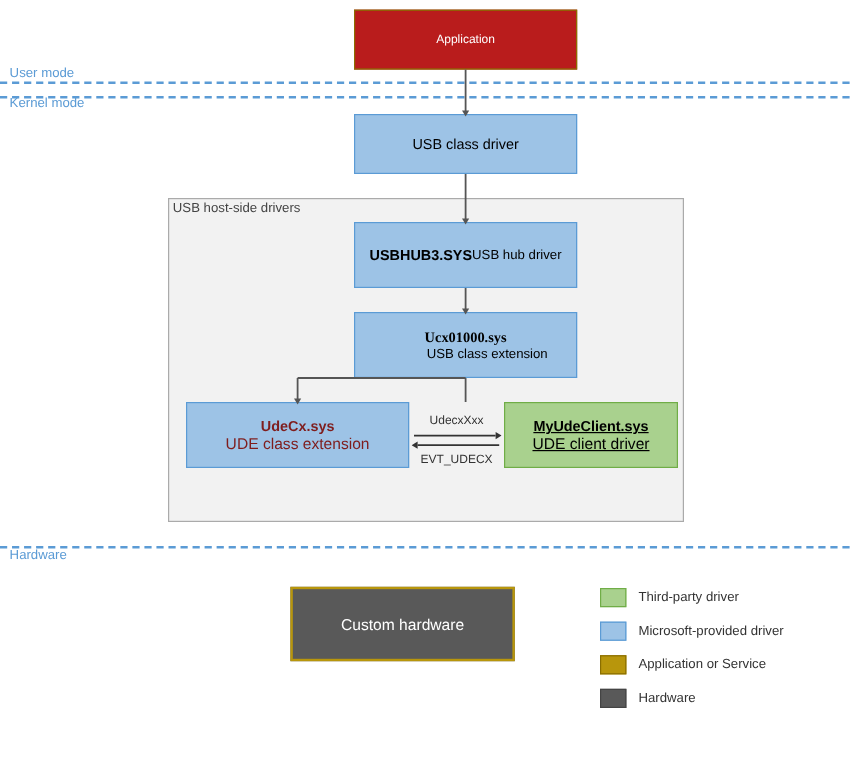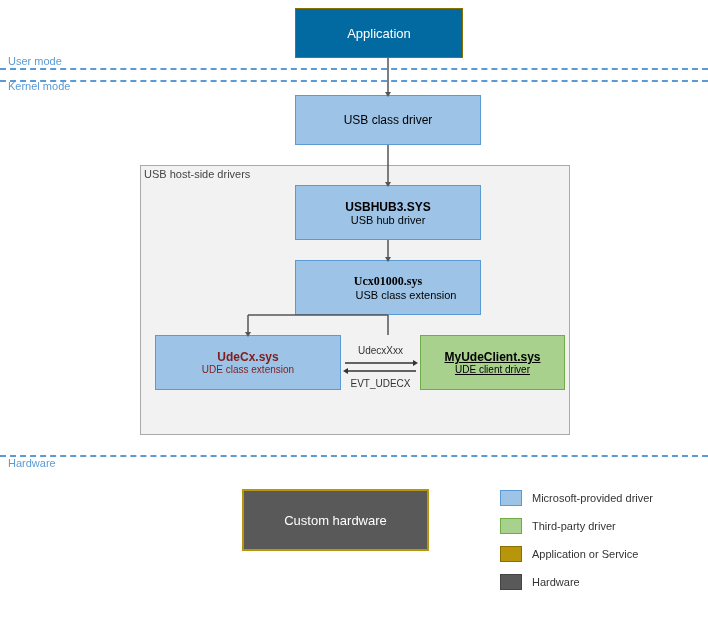--- a/index.html
+++ b/index.html
@@ -17,29 +17,29 @@
       position: relative;
       width: 708px;
       height: 638px;
     }
 
     
     .app-box {
       position: absolute;
       top: 8px;
       left: 295px;
-      width: 168px;
+      width: 186px;
       height: 50px;
-      background: #0369a1;
+      background: #b91c1c;
       border: 1px solid #8a6e00;
       display: flex;
       align-items: center;
       justify-content: center;
       color: #fff;
-      font-size: 13px;
+      font-size: 10px;
     }
 
     
     .mode-line {
       position: absolute;
       left: 0;
       right: 0;
       border-top: 2px dashed #5b9bd5;
     }
     .mode-label {
@@ -86,21 +86,21 @@
     
     .usbhub-box {
       position: absolute;
       top: 185px;
       left: 295px;
       width: 186px;
       height: 55px;
       background: #9dc3e6;
       border: 1px solid #5b9bd5;
       display: flex;
-      flex-direction: column;
+      flex-direction: row;
       align-items: center;
       justify-content: center;
       color: #000;
     }
     .usbhub-box .title { font-size: 12px; font-weight: bold; }
     .usbhub-box .subtitle { font-size: 11px; }
 
     
     .ucx-box {
       position: absolute;
@@ -128,40 +128,40 @@
       height: 55px;
       background: #9dc3e6;
       border: 1px solid #5b9bd5;
       display: flex;
       flex-direction: column;
       align-items: center;
       justify-content: center;
       color: #7f1d1d;
     }
     .udecx-box .title { font-size: 12px; font-weight: bold; }
-    .udecx-box .subtitle { font-size: 10px; }
+    .udecx-box .subtitle { font-size: 13px; }
 
     
     .myude-box {
       position: absolute;
       top: 335px;
       left: 420px;
       width: 145px;
       height: 55px;
       background: #a9d18e;
       border: 1px solid #70ad47;
       display: flex;
       flex-direction: column;
       align-items: center;
       justify-content: center;
       color: #000;
       text-decoration: underline;
     }
     .myude-box .title { font-size: 12px; font-weight: bold; }
-    .myude-box .subtitle { font-size: 10px; }
+    .myude-box .subtitle { font-size: 13px; }
 
     
     .arrow-area {
       position: absolute;
       top: 345px;
       left: 341px;
       width: 79px;
       height: 44px;
       display: flex;
       flex-direction: column;
@@ -303,26 +303,26 @@
     <polygon points="385,257 388,262 391,257" fill="#555"></polygon>
 
     <line x1="388" y1="315" x2="388" y2="335" stroke="#555" stroke-width="1.5"></line>
     <line x1="248" y1="315" x2="248" y2="335" stroke="#555" stroke-width="1.5"></line>
     <line x1="248" y1="315" x2="388" y2="315" stroke="#555" stroke-width="1.5"></line>
     <polygon points="245,332 248,337 251,332" fill="#555"></polygon>
   </svg>
 
   <div class="legend">
     <div class="legend-item">
+      <div class="legend-color-box" style="background:#a9d18e; border:1px solid #70ad47;"></div>
+      <span class="legend-text">Third-party driver</span>
+    </div>
+    <div class="legend-item">
       <div class="legend-color-box" style="background:#9dc3e6; border:1px solid #5b9bd5;"></div>
       <span class="legend-text">Microsoft-provided driver</span>
-    </div>
-    <div class="legend-item">
-      <div class="legend-color-box" style="background:#a9d18e; border:1px solid #70ad47;"></div>
-      <span class="legend-text">Third-party driver</span>
     </div>
     <div class="legend-item">
       <div class="legend-color-box" style="background:#b8960c; border:1px solid #8a6e00;"></div>
       <span class="legend-text">Application or Service</span>
     </div>
     <div class="legend-item">
       <div class="legend-color-box" style="background:#595959; border:1px solid #444;"></div>
       <span class="legend-text">Hardware</span>
     </div>
   </div>

